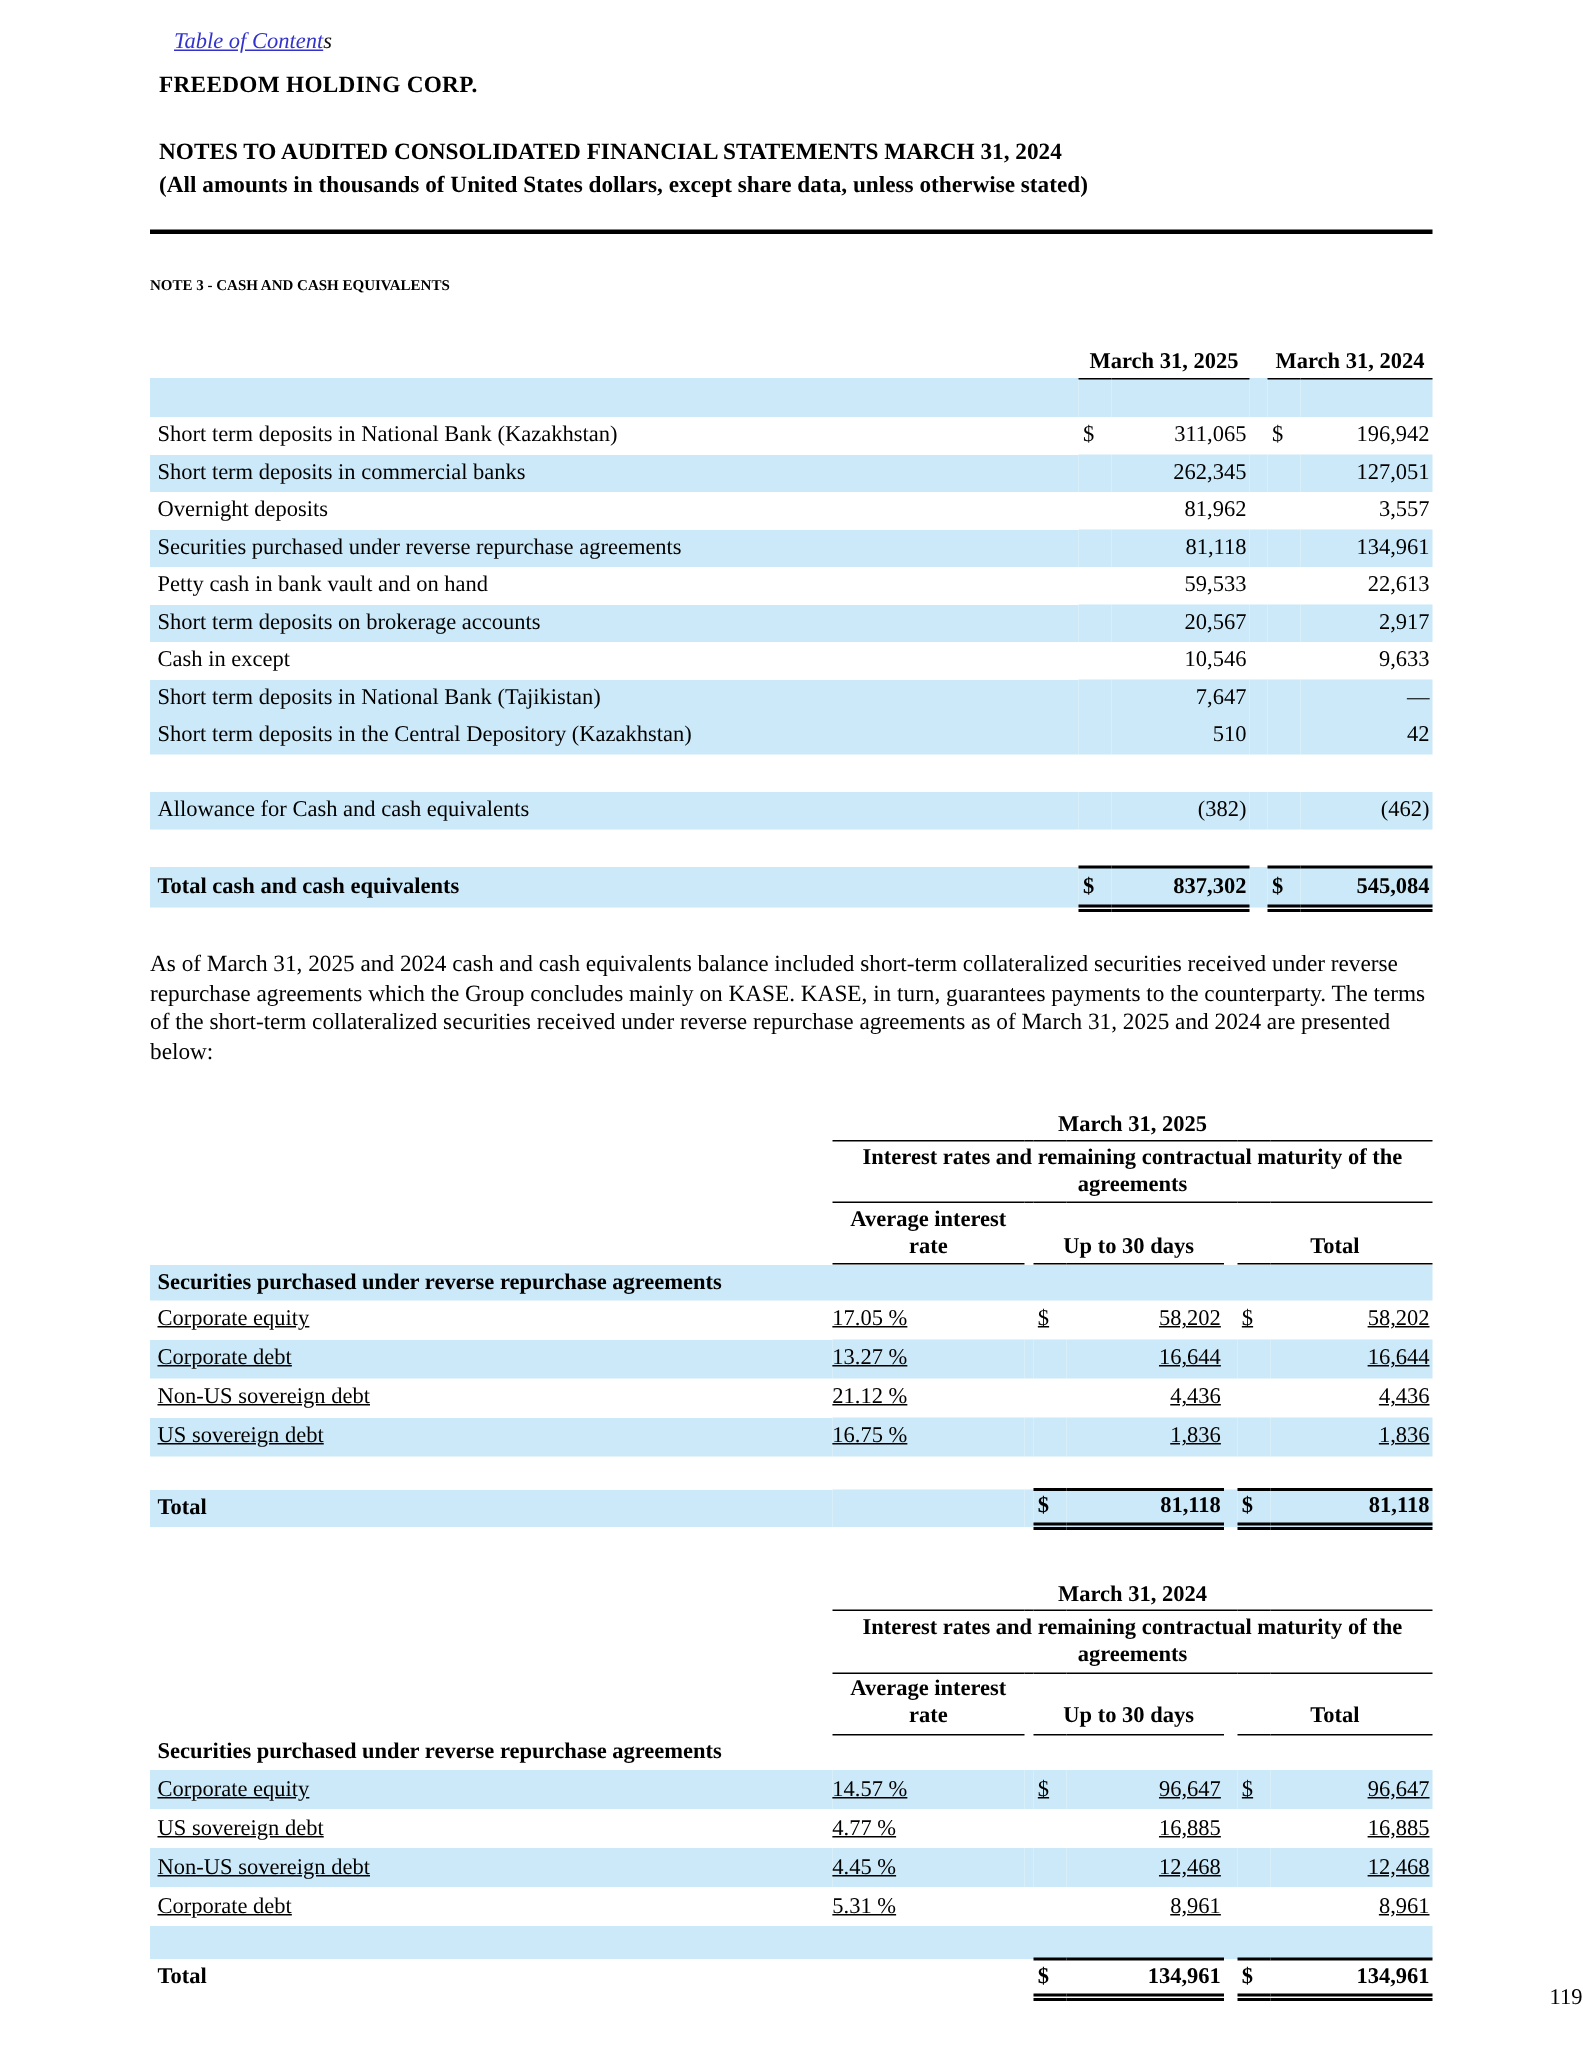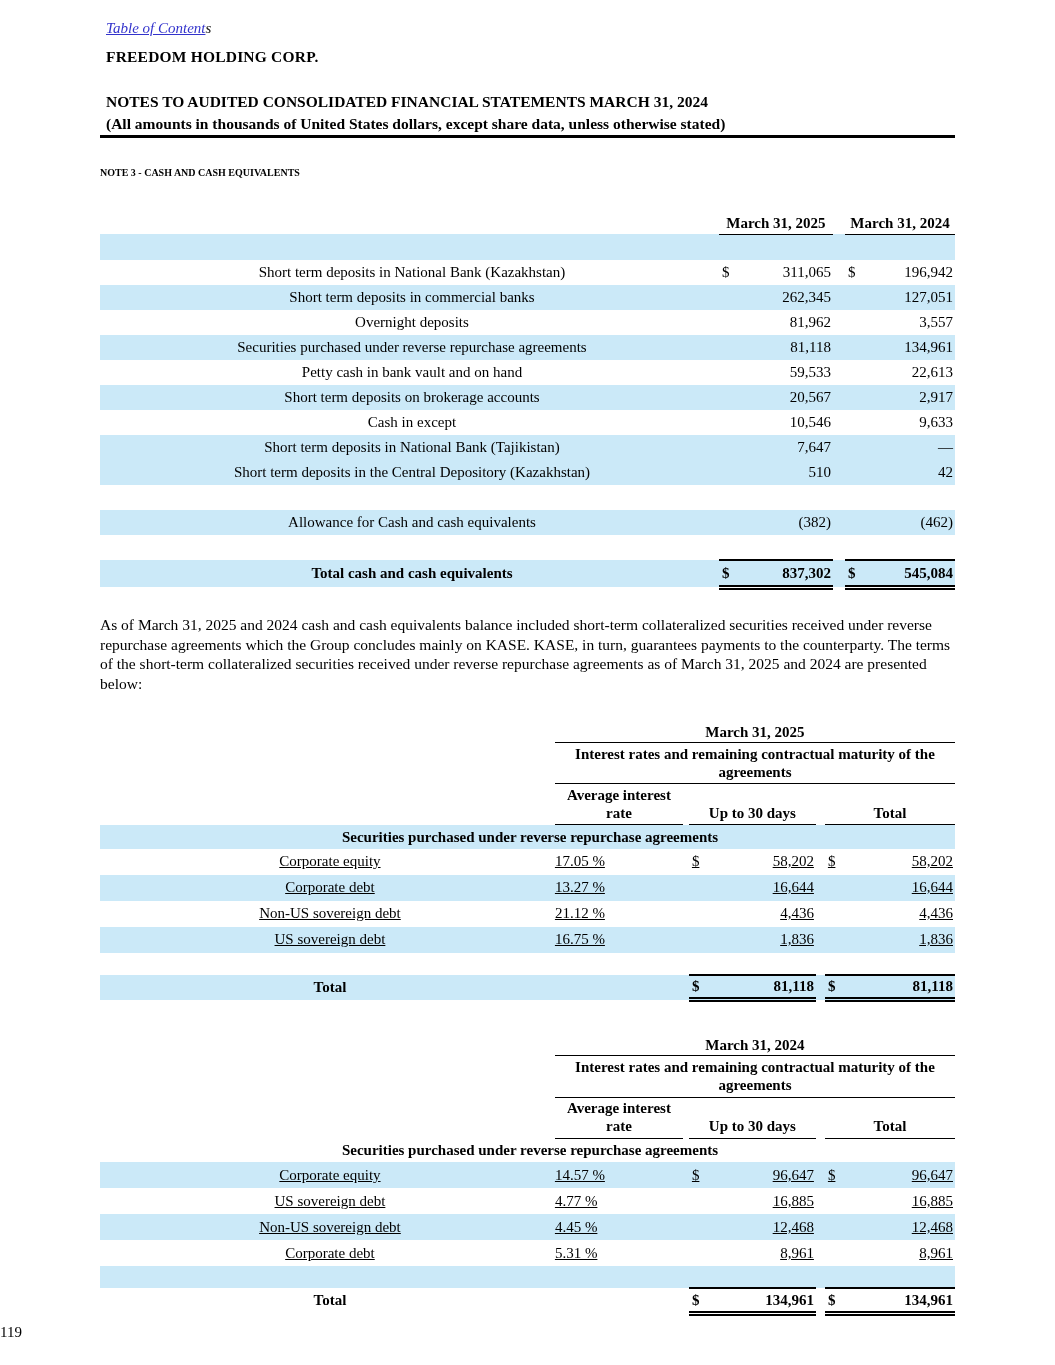--- a/index.html
+++ b/index.html
@@ -3,34 +3,34 @@
 <meta charset="utf-8">
 <style>
   html,body { margin:0; padding:0; background:#fff; }
   .page {
     width:1055px; height:1365px; position:relative; background:#ffffff;
     font-family:"Liberation Serif","DejaVu Serif",serif; color:#000; overflow:hidden;
   }
   .content { padding:20px 100px 0 100px; }
 
   
-  .toc { font-size:15px; margin-left:6px; }
+  .toc { font-size:15px; margin-left:16px; }
   .toc-link { color:#3333cc; font-style:italic; text-decoration:underline; cursor:pointer; }
   .toc-suffix { font-style:italic; color:#111; }
   .company { font-weight:bold; font-size:15.5px; margin:11px 0 0 6px; letter-spacing:.2px; }
-  .doc-header { margin-top:25px; padding:0 0 1px 6px; border-bottom:3px solid #000; }
+  .doc-header { margin-top:25px; padding:0 0 19px 6px; border-bottom:3px solid #000; }
   .doc-title, .doc-subtitle { font-weight:bold; font-size:15.5px; line-height:1.4; }
   .note-title { font-weight:bold; font-size:10px; margin:29px 0 0 0; }
 
   
   table { border-collapse:collapse; width:100%; table-layout:fixed; }
   td, th { padding:0; vertical-align:middle; font-size:15px; }
   .num { text-align:right; padding-right:2px; white-space:nowrap; }
   .d   { text-align:left; padding-left:3px; white-space:nowrap; }
-  .lbl { text-align:center; padding-left:5px; white-space:nowrap; overflow:hidden; }
+  .lbl { text-align:left; padding-left:5px; white-space:nowrap; overflow:hidden; }
   tr.shade td { background:#cbe9f8; }
   .boldrow td { font-weight:bold; }
   .bt { border-top:2px solid #000; }
   .db { border-bottom:5px double #000; }
 
   
   .t1 { margin-top:32px; }
   .t1 tr { height:25px; }
   .t1 tr.hdr { height:24px; }
   .t1 tr.band { height:26px; }
@@ -52,21 +52,21 @@
   .rt tr.gap { height:22px; }
   .rt tr.total { height:25px; }
   .t3 { margin-top:31px; }
   .rt th { font-weight:bold; }
   .hd-date { text-align:center; vertical-align:bottom; border-bottom:1.5px solid #000; padding-bottom:1px; height:21px; white-space:nowrap; }
   .hd-sub  { text-align:center; vertical-align:bottom; border-bottom:1.5px solid #000; padding:3px 14px 2px; line-height:1.18; }
   .hd-col  { text-align:center; vertical-align:bottom; border-bottom:1.5px solid #000; padding-bottom:2px; line-height:1.18; height:38px; }
   .rate { padding-right:3px; white-space:nowrap; }
   .sec td { font-weight:bold; }
 
-  .pagenum { position:absolute; left:0; right:0; bottom:24px; text-align:left; font-size:15px; }
+  .pagenum { position:absolute; left:0; right:0; bottom:24px; text-align:right; font-size:15px; }
 </style>
 </head>
 <body>
 
 <div class="page">
   <div class="content">
 
     <div class="toc">
       <span class="toc-link">Table of Content</span><span class="toc-suffix">s</span>
     </div>

